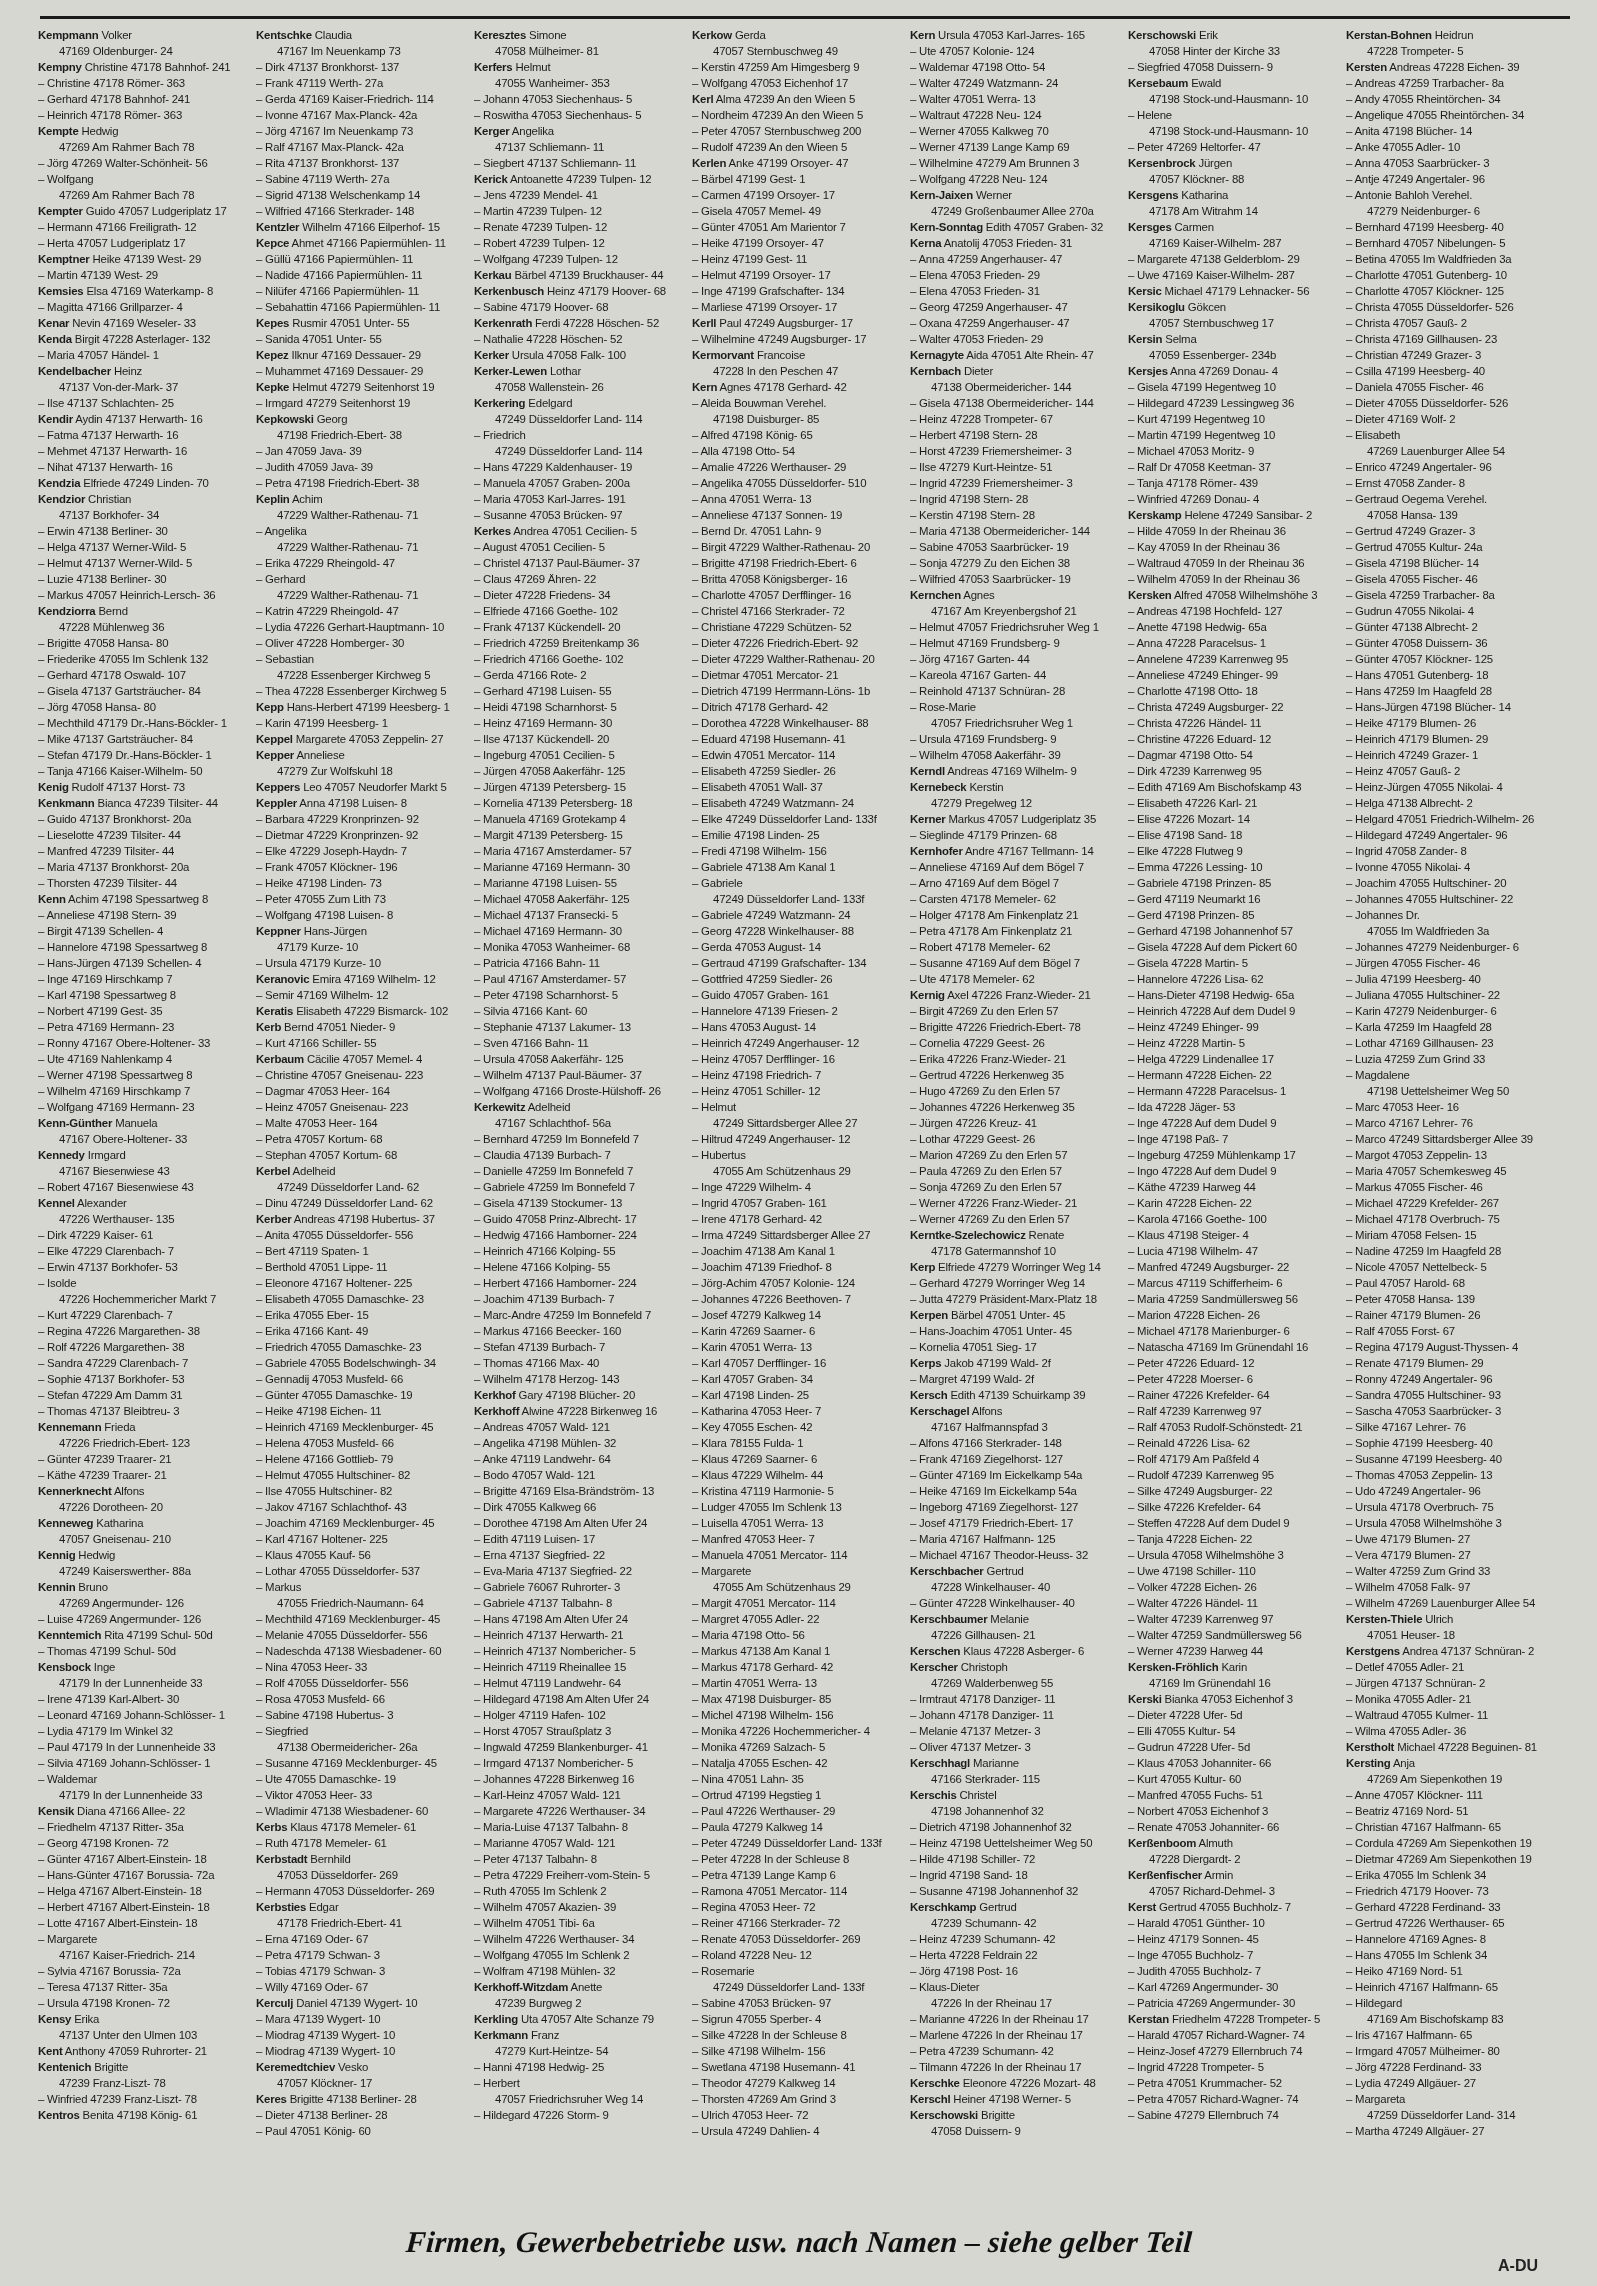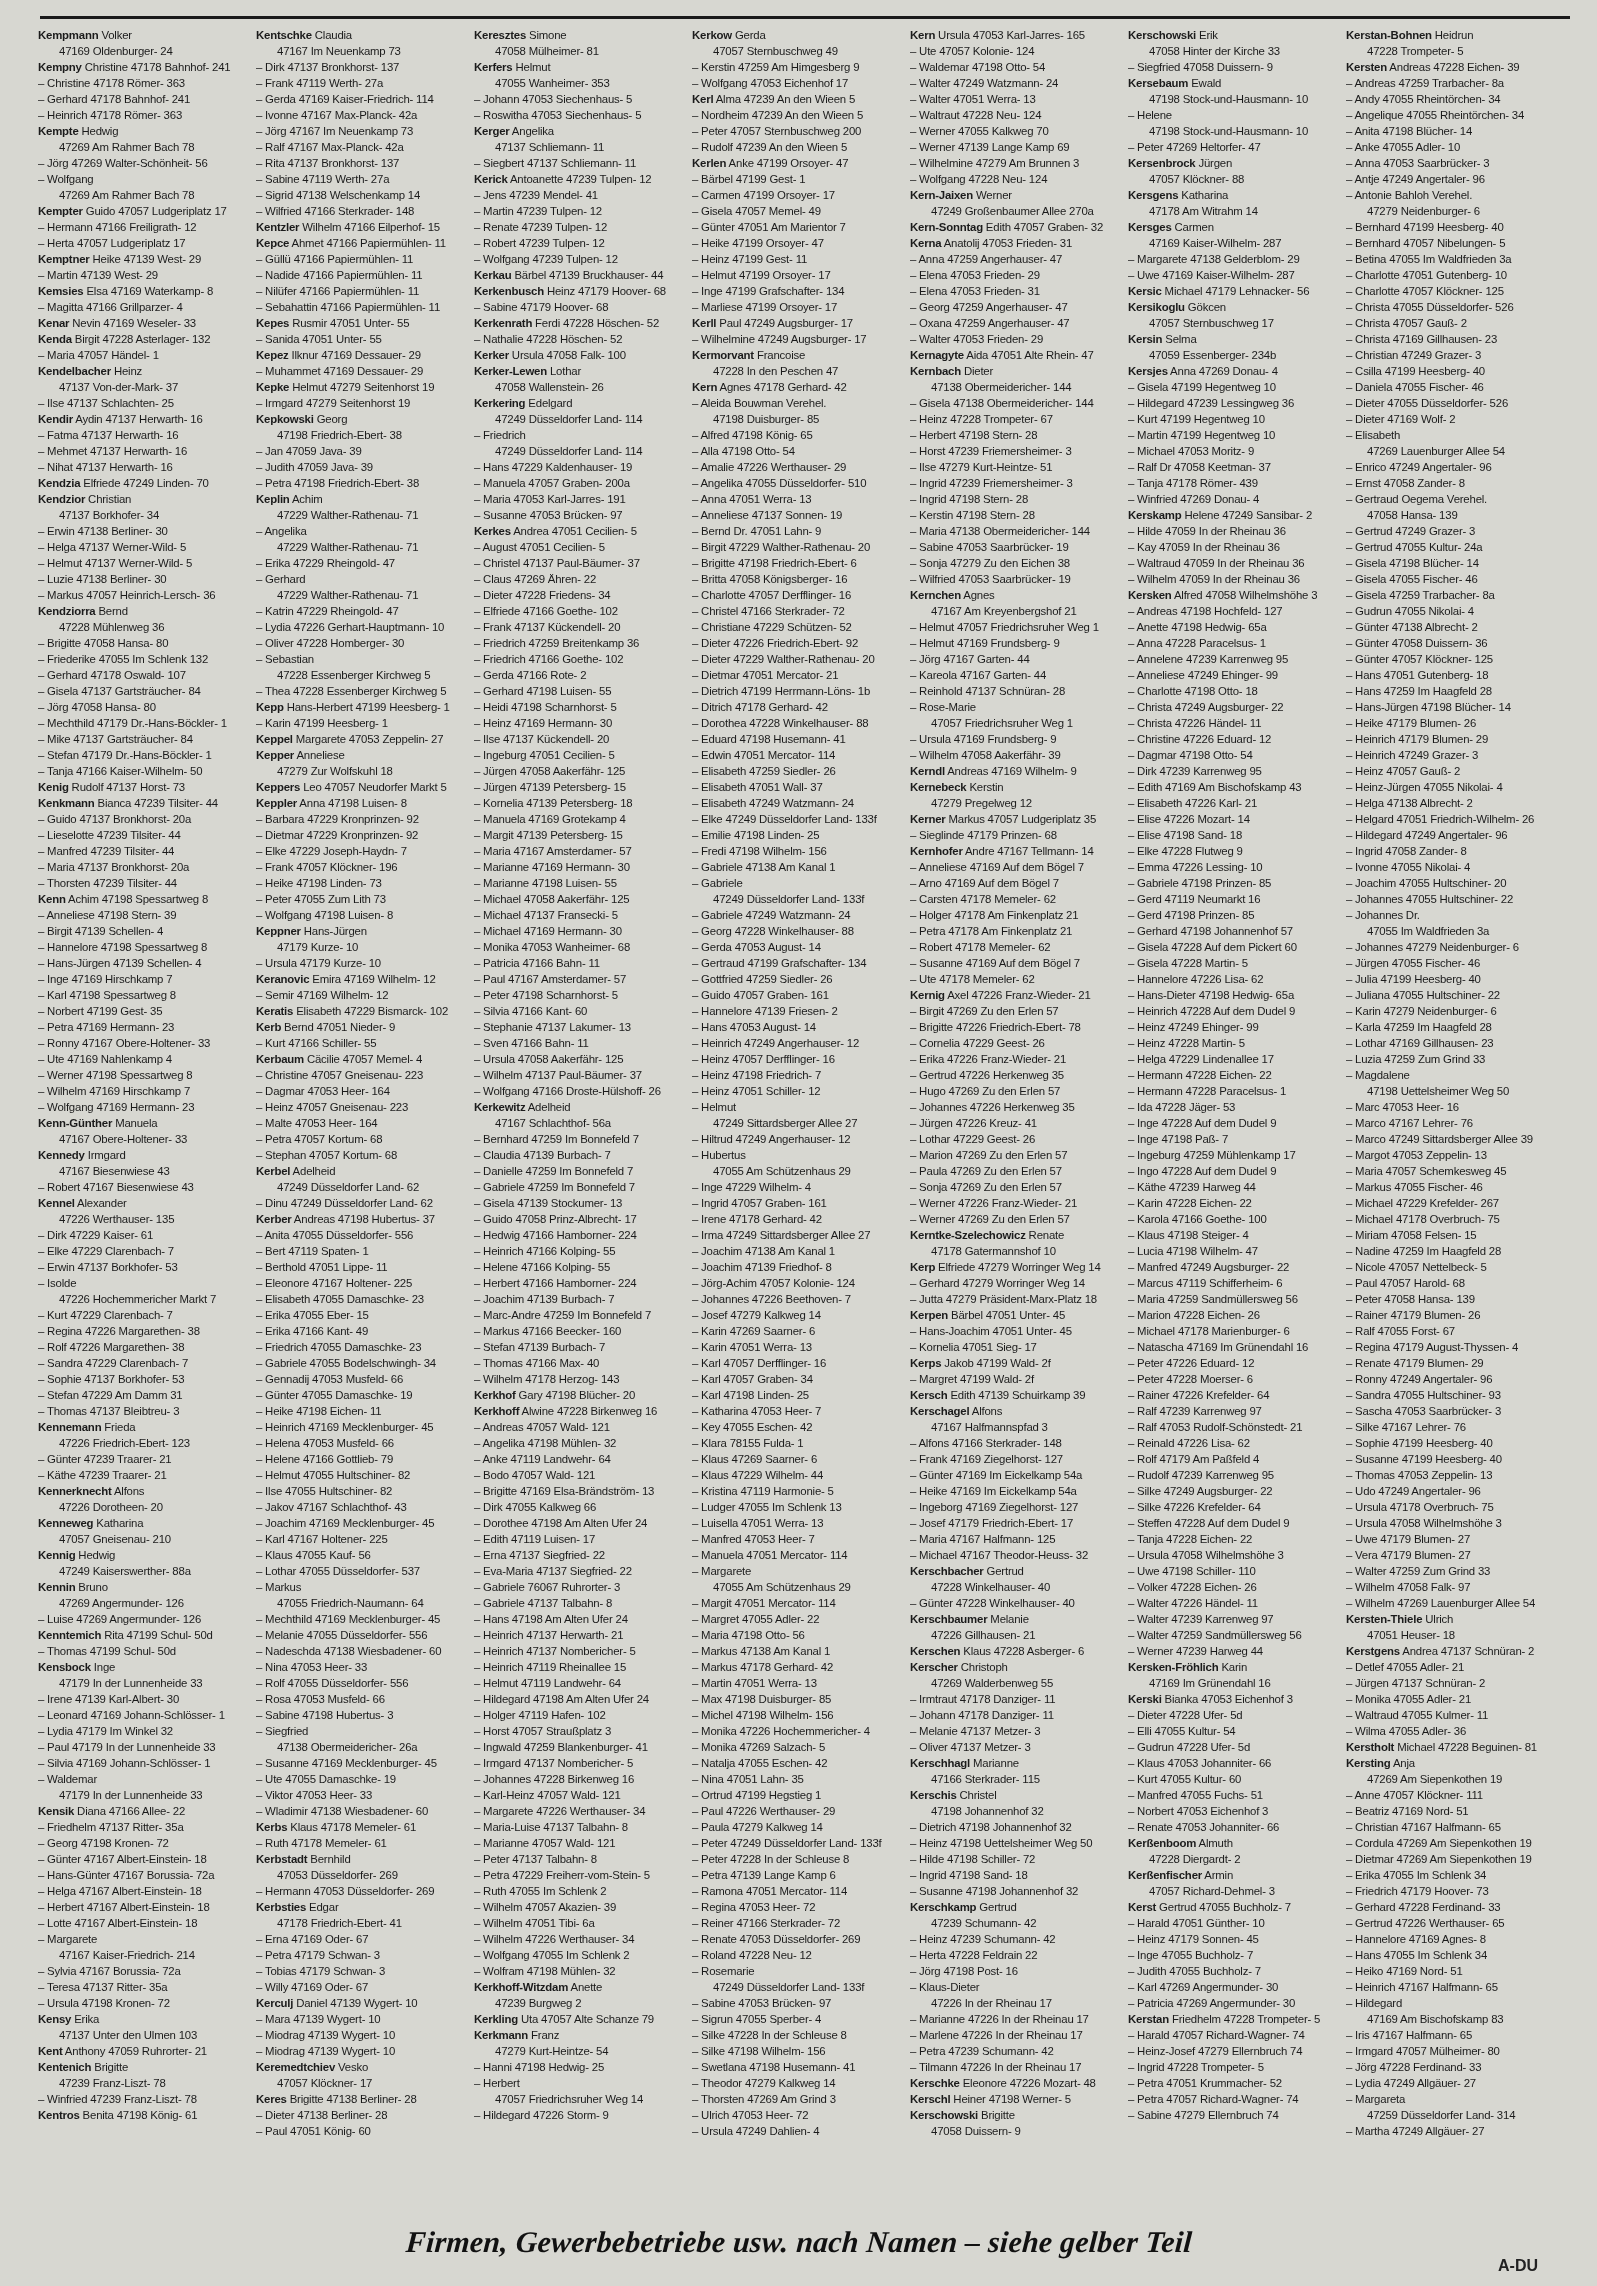--- a/index.html
+++ b/index.html
@@ -909,21 +909,21 @@
         <div class="line cont">– Gisela 47259 Trarbacher- 8a</div>
         <div class="line cont">– Gudrun 47055 Nikolai- 4</div>
         <div class="line cont">– Günter 47138 Albrecht- 2</div>
         <div class="line cont">– Günter 47058 Duissern- 36</div>
         <div class="line cont">– Günter 47057 Klöckner- 125</div>
         <div class="line cont">– Hans 47051 Gutenberg- 18</div>
         <div class="line cont">– Hans 47259 Im Haagfeld 28</div>
         <div class="line cont">– Hans-Jürgen 47198 Blücher- 14</div>
         <div class="line cont">– Heike 47179 Blumen- 26</div>
         <div class="line cont">– Heinrich 47179 Blumen- 29</div>
-        <div class="line cont">– Heinrich 47249 Grazer- 3</div>
+        <div class="line cont">– Heinrich 47249 Grazer- 1</div>
         <div class="line cont">– Heinz 47057 Gauß- 2</div>
         <div class="line cont">– Heinz-Jürgen 47055 Nikolai- 4</div>
         <div class="line cont">– Helga 47138 Albrecht- 2</div>
         <div class="line cont">– Helgard 47051 Friedrich-Wilhelm- 26</div>
         <div class="line cont">– Hildegard 47249 Angertaler- 96</div>
         <div class="line cont">– Ingrid 47058 Zander- 8</div>
         <div class="line cont">– Ivonne 47055 Nikolai- 4</div>
         <div class="line cont">– Joachim 47055 Hultschiner- 20</div>
         <div class="line cont">– Johannes 47055 Hultschiner- 22</div>
         <div class="line cont">– Johannes Dr.</div>

